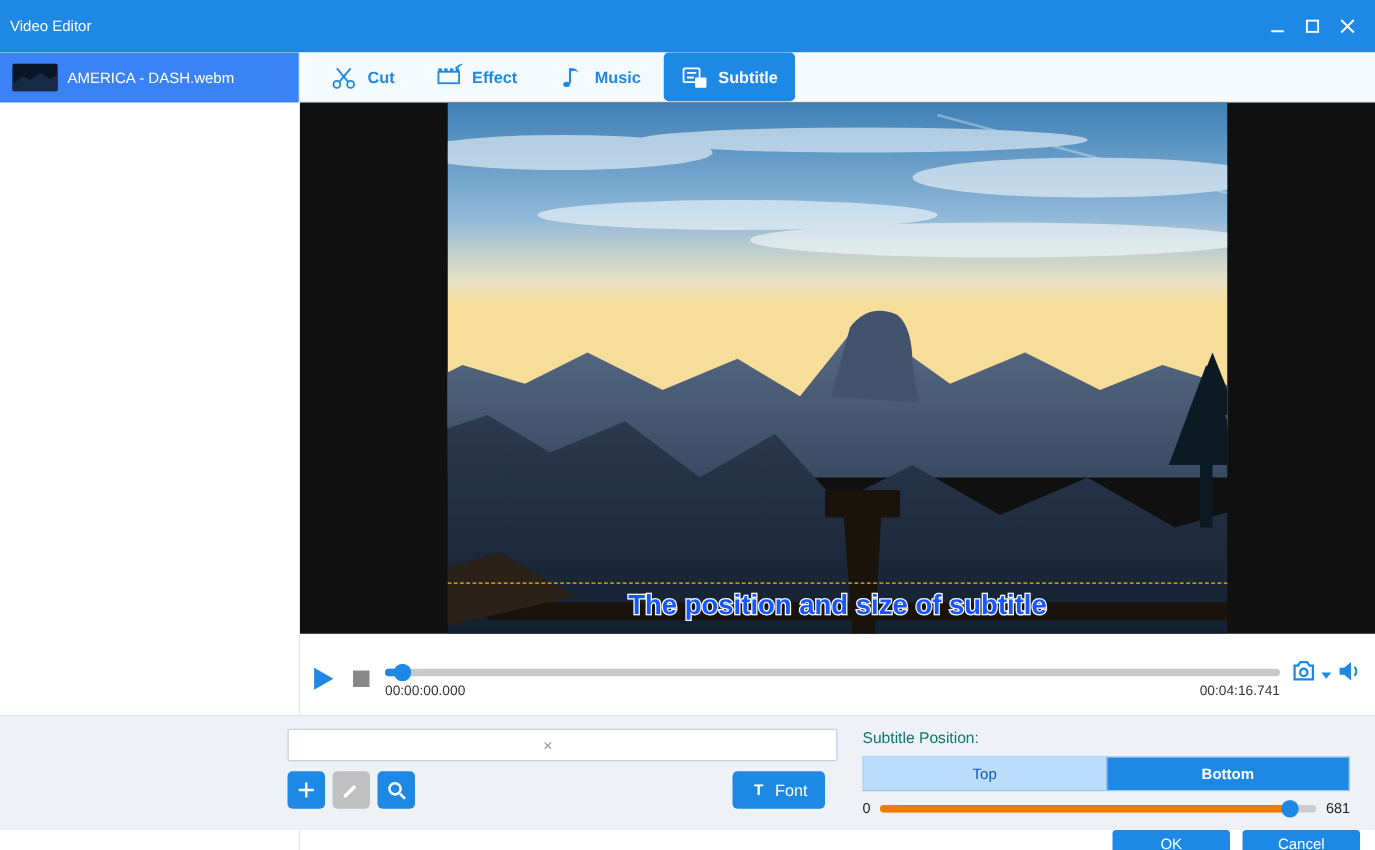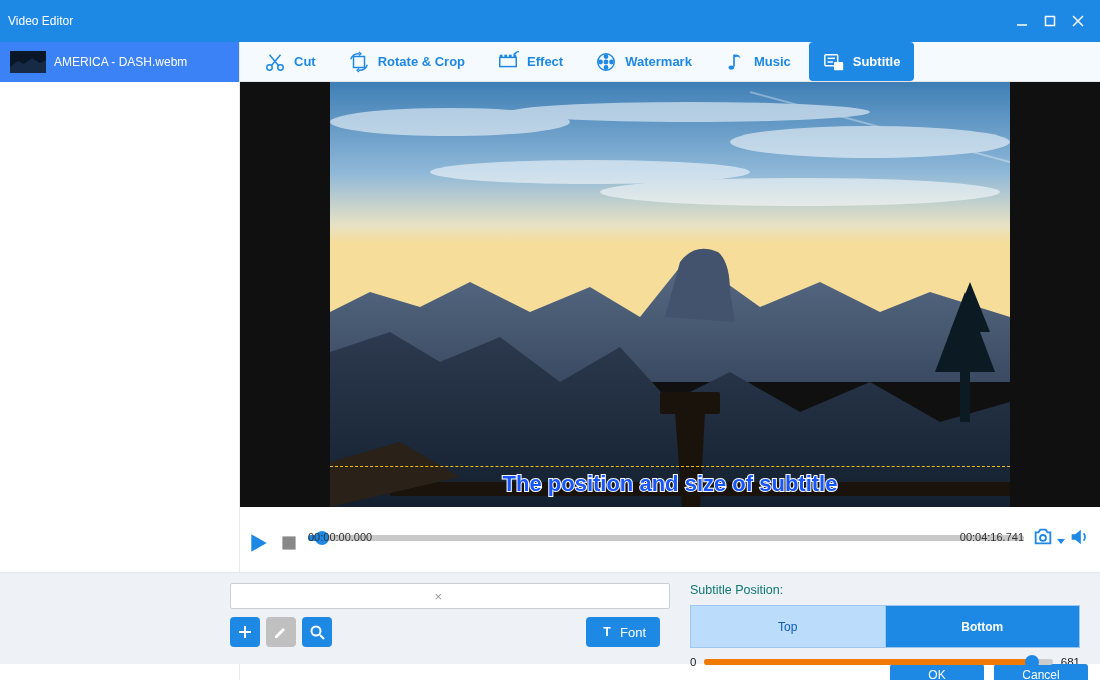--- a/index.html
+++ b/index.html
@@ -59,21 +59,21 @@
   .preview-wrap {
     grid-row: 2; grid-column: 2; display: flex; flex-direction: column;
     background: #fff;
   }
   .video-stage {
     flex: 0 0 425px; background: #101010;
     display: flex; align-items: stretch; justify-content: center;
     position: relative;
   }
   .video-frame {
-    width: 680px; position: relative; overflow: hidden;
+    width: 624px; position: relative; overflow: hidden;
   }
   .video-frame svg.sky { width: 100%; height: 100%; display:block; }
   .subtitle-guide {
     position: absolute; left: 0; right: 0; bottom: 40px;
     border-top: 1.5px dashed #f0c000;
   }
   .subtitle-text {
     position: absolute; left: 0; right: 0; bottom: 10px;
     text-align: center; color: #1756ff; font-size: 22px; font-weight: 700;
     -webkit-text-stroke: 2px #fff; paint-order: stroke fill;
@@ -96,21 +96,21 @@
   .seek-track {
     position:absolute; top:6px; left:0; right:0; height:6px;
     background:#c9c9c9; border-radius:3px;
   }
   .seek-fill { position:absolute; top:6px; left:0; width:2%; height:6px; background:#1e88e5; border-radius:3px; }
   .seek-thumb {
     position:absolute; top:2px; left:2%; transform:translateX(-50%);
     width:14px; height:14px; background:#1e88e5; border-radius:50%;
   }
   .time-l, .time-r {
-    position:absolute; top:2px; font-size:11px; color:#333;
+    position:absolute; top:18px; font-size:11px; color:#333;
   }
   .time-l { left:0; }
   .time-r { right:0; }
   .right-ctrls { display:flex; align-items:center; gap:2px; padding-bottom:12px;}
   .cam-btn, .vol-btn { width:22px; height:22px; cursor:pointer; display:flex; align-items:center; justify-content:center;}
   .cam-btn svg, .vol-btn svg { fill:#1e88e5; }
   .tiny-arrow { width:10px; height:10px; }
   .tiny-arrow svg { fill:#1e88e5; width:10px; height:10px;}
 
   
@@ -140,21 +140,21 @@
     background:#1e88e5; color:#fff; font-size:13px; display:flex; align-items:center; gap:6px;
     cursor:pointer;
   }
 
   .settings-right { grid-column: 4; display:flex; flex-direction:column; gap:8px; padding:0 10px 0 0;}
   .pos-label { font-size:12.5px; color:#0f766e; margin-bottom:0;}
   .seg {
     display:flex; border:1px solid #9fc6ef;
   }
   .seg-btn {
-    flex:1; height:41px; display:flex; align-items:center; justify-content:center;
+    flex:1; height:26px; display:flex; align-items:center; justify-content:center;
     font-size:12px; cursor:pointer;
   }
   .seg-btn.light { background:#bcdcfb; color:#0d5bb8; }
   .seg-btn.active { background:#1e88e5; color:#fff;font-weight:bold; }
   .seg-btn + .seg-btn { border-left:1px solid #9fc6ef; }
   .pos-slider {
     display:flex; align-items:center; gap:8px; font-size:11.5px; color:#222;
   }
   .pos-track {
     flex:1; height:6px; background:#ccc; border-radius:3px; position:relative;
@@ -217,63 +217,36 @@
       <span class="ticon">
         <svg viewBox="0 0 24 24">
             <g fill="none" stroke="#1e88e5" stroke-width="1.6">
               <circle cx="6" cy="18" r="3"></circle>
               <circle cx="18" cy="18" r="3"></circle>
               <path d="M8 16 L18 4 M16 16 L6 4"></path>
             </g>
           </svg>
       </span>
       <span>Cut</span>
-    </div>
-    <div class="tab">
-      <span class="ticon">
-        <svg viewBox="0 0 24 24">
-            <g fill="none" stroke="#1e88e5" stroke-width="1.6">
-              <rect x="6" y="6" width="12" height="12"></rect>
-              <path d="M3 9 A9 9 0 0 1 12 3 M21 15 A9 9 0 0 1 12 21"></path>
-              <path d="M12 1 l2 2 l-2 2 M12 23 l-2 -2 l2 -2"></path>
-            </g>
-          </svg>
-      </span>
-      <span>Rotate &amp; Crop</span>
     </div>
     <div class="tab">
       <span class="ticon">
         <svg viewBox="0 0 24 24">
             <g fill="#1e88e5">
               <rect x="3" y="7" width="18" height="10" fill="none" stroke="#1e88e5" stroke-width="1.6"></rect>
               <rect x="3" y="4" width="3" height="3"></rect>
               <rect x="8" y="4" width="3" height="3"></rect>
               <rect x="13" y="4" width="3" height="3"></rect>
               <rect x="18" y="4" width="3" height="3"></rect>
               <path d="M18 4 l4 -3" stroke="#1e88e5" stroke-width="1.6" fill="none"></path>
               <circle cx="23" cy="0.5" r="1"></circle>
             </g>
           </svg>
       </span>
       <span>Effect</span>
-    </div>
-    <div class="tab">
-      <span class="ticon">
-        <svg viewBox="0 0 24 24">
-            <g fill="none" stroke="#1e88e5" stroke-width="1.6">
-              <circle cx="12" cy="12" r="9"></circle>
-              <circle cx="12" cy="6" r="1.8" fill="#1e88e5"></circle>
-              <circle cx="18" cy="12" r="1.8" fill="#1e88e5"></circle>
-              <circle cx="12" cy="18" r="1.8" fill="#1e88e5"></circle>
-              <circle cx="6" cy="12" r="1.8" fill="#1e88e5"></circle>
-              <circle cx="12" cy="12" r="1.8" fill="#1e88e5"></circle>
-            </g>
-          </svg>
-      </span>
-      <span>Watermark</span>
     </div>
     <div class="tab">
       <span class="ticon">
         <svg viewBox="0 0 24 24">
             <g fill="#1e88e5">
               <ellipse cx="8" cy="18" rx="3" ry="2.2"></ellipse>
               <rect x="10" y="4" width="1.8" height="13"></rect>
               <path d="M11 4 Q17 3 18 8 Q16 5 11 7 Z"></path>
             </g>
           </svg>

